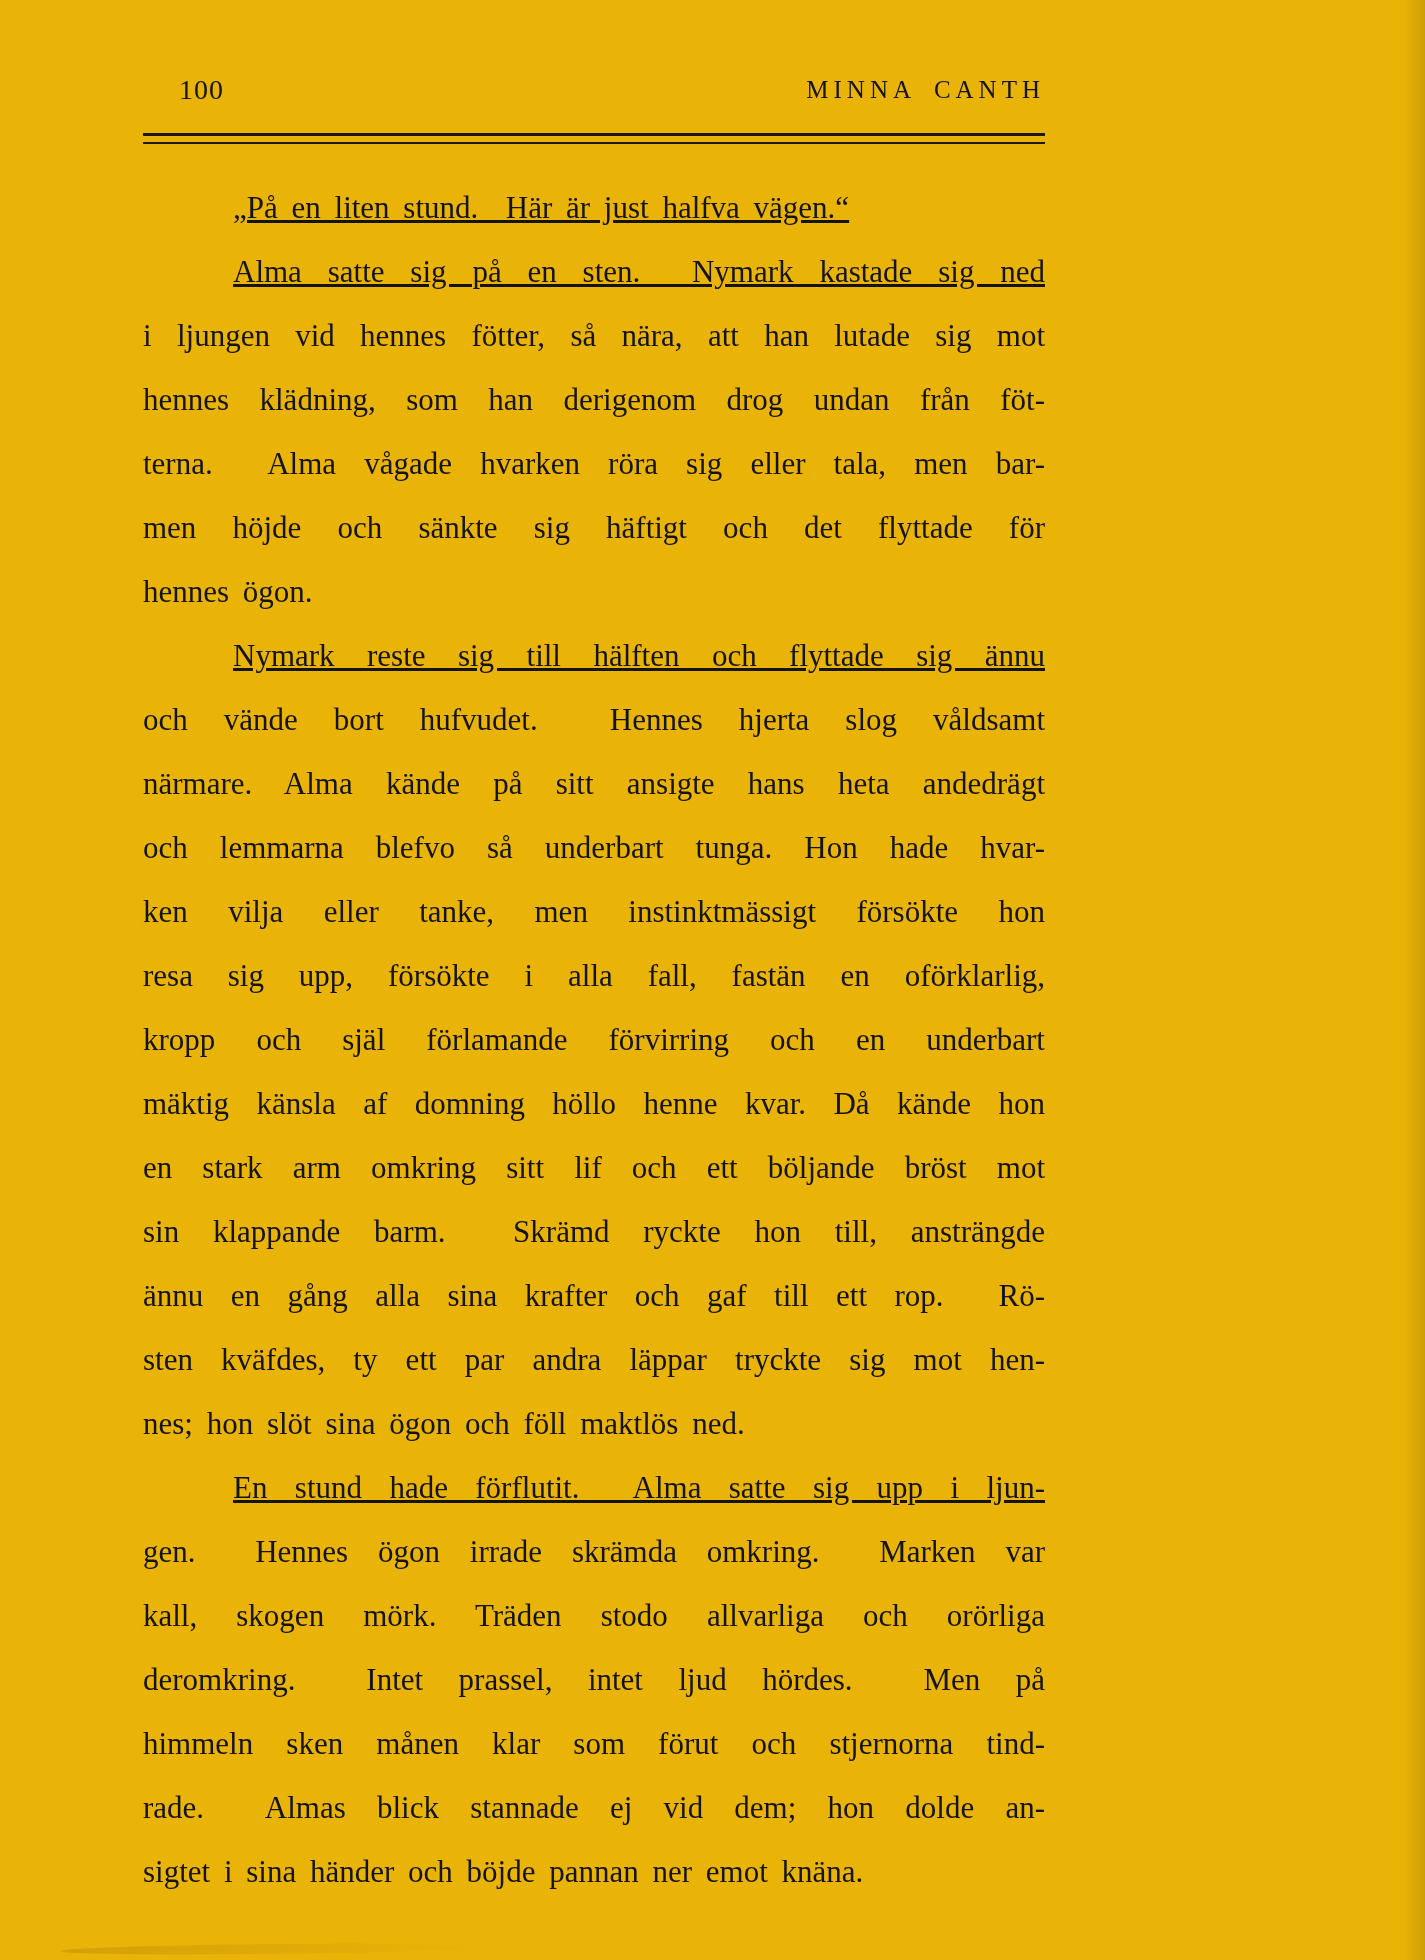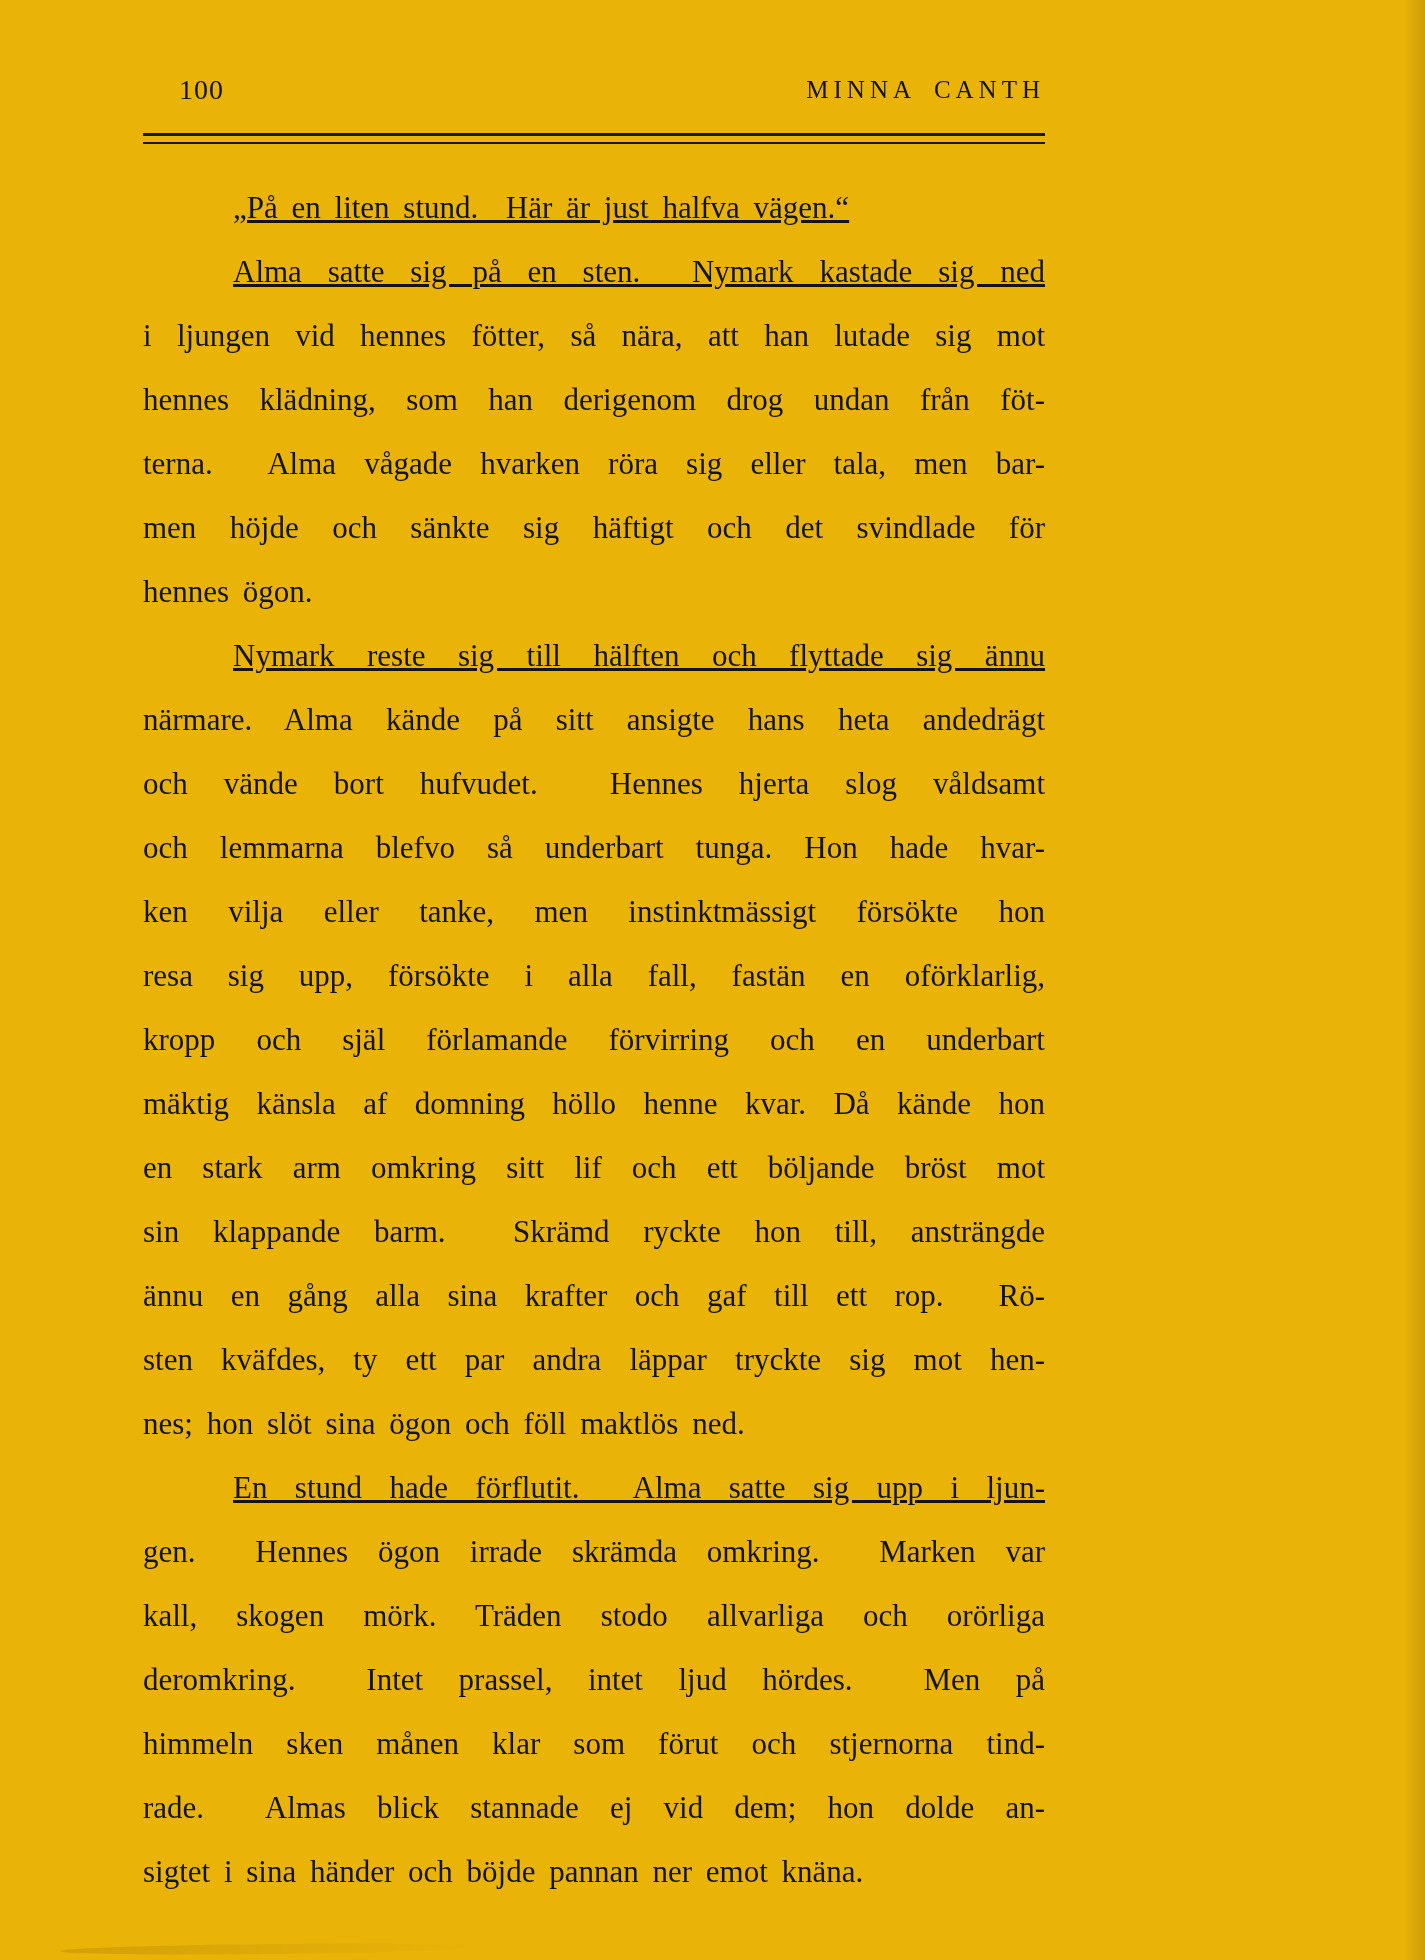--- a/index.html
+++ b/index.html
@@ -100,25 +100,25 @@
     <span class="page-number">100</span>
     <span class="header-title">MINNA CANTH</span>
   </div>
   <div class="double-rule"></div>
   <div class="text-block" id="text-block">
       <div class="line indent no-just">„På en liten stund.  Här är just halfva vägen.“</div>
       <div class="line indent">Alma satte sig på en sten.  Nymark kastade sig ned</div>
       <div class="line">i ljungen vid hennes fötter, så nära, att han lutade sig mot</div>
       <div class="line">hennes klädning, som han derigenom drog undan från föt-</div>
       <div class="line">terna.  Alma vågade hvarken röra sig eller tala, men bar-</div>
-      <div class="line">men höjde och sänkte sig häftigt och det svindlade för</div>
+      <div class="line">men höjde och sänkte sig häftigt och det flyttade för</div>
       <div class="line no-just">hennes ögon.</div>
       <div class="line indent">Nymark reste sig till hälften och flyttade sig ännu</div>
+      <div class="line">och vände bort hufvudet.  Hennes hjerta slog våldsamt</div>
       <div class="line">närmare. Alma kände på sitt ansigte hans heta andedrägt</div>
-      <div class="line">och vände bort hufvudet.  Hennes hjerta slog våldsamt</div>
       <div class="line">och lemmarna blefvo så underbart tunga. Hon hade hvar-</div>
       <div class="line">ken vilja eller tanke, men instinktmässigt försökte hon</div>
       <div class="line">resa sig upp, försökte i alla fall, fastän en oförklarlig,</div>
       <div class="line">kropp och själ förlamande förvirring och en underbart</div>
       <div class="line">mäktig känsla af domning höllo henne kvar. Då kände hon</div>
       <div class="line">en stark arm omkring sitt lif och ett böljande bröst mot</div>
       <div class="line">sin klappande barm.  Skrämd ryckte hon till, ansträngde</div>
       <div class="line">ännu en gång alla sina krafter och gaf till ett rop.  Rö-</div>
       <div class="line">sten kväfdes, ty ett par andra läppar tryckte sig mot hen-</div>
       <div class="line no-just">nes; hon slöt sina ögon och föll maktlös ned.</div>

